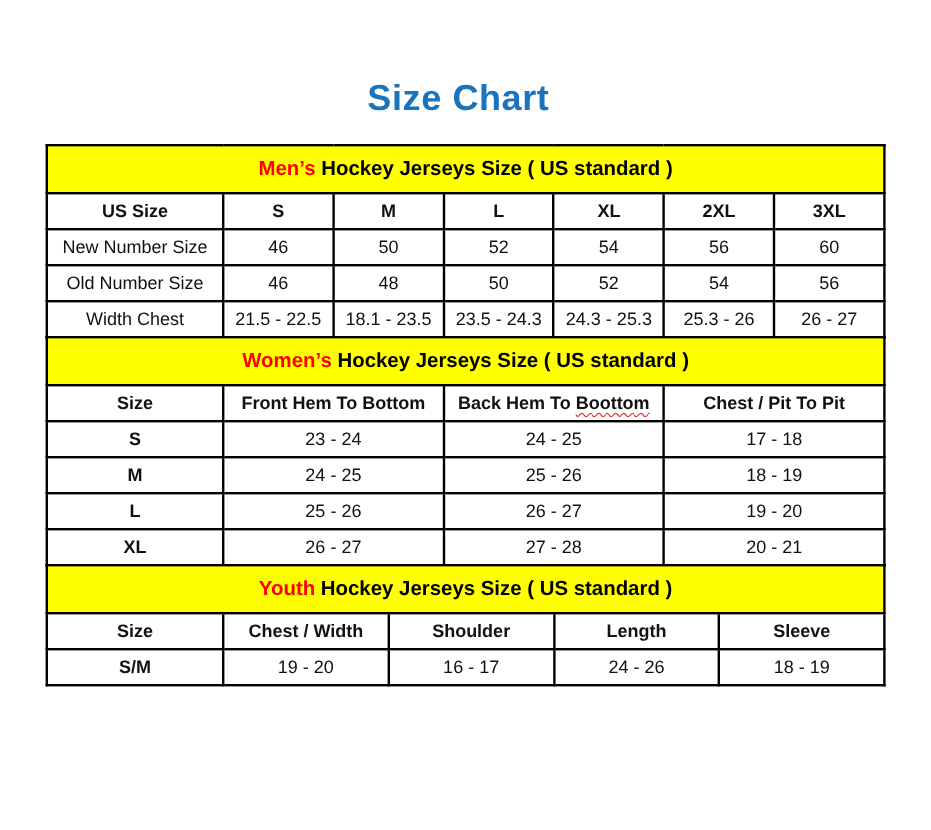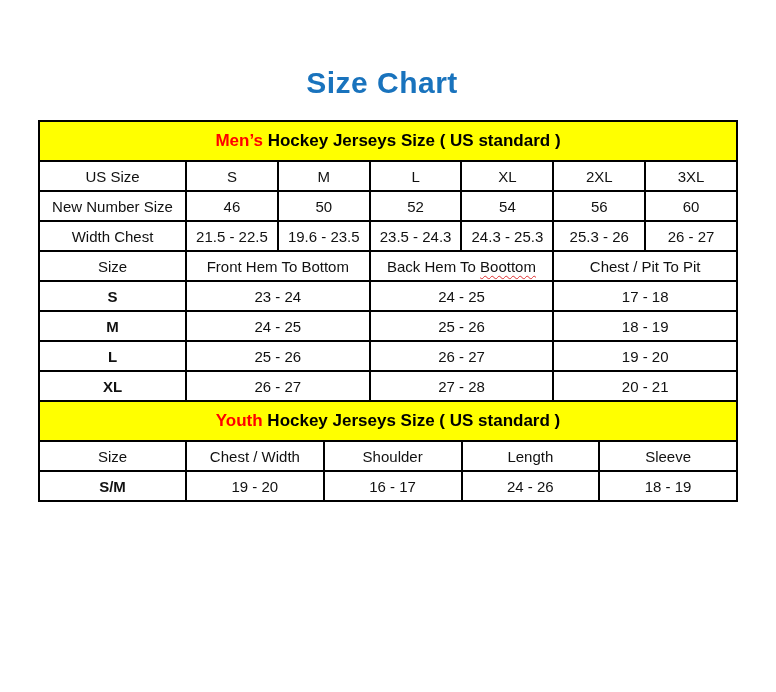--- a/index.html
+++ b/index.html
@@ -36,21 +36,21 @@
   .size-table th, .size-table td {
     border: 2px solid #000000;
     text-align: center;
     vertical-align: middle;
     font-size: 15px;
     padding: 2px 2px;
     height: 24px;
     white-space: nowrap;
     overflow: hidden;
   }
-  .size-table th { font-weight: 400; }
+  .size-table th { font-weight: 700; }
   .size-table td.banner {
     background: #ffff00;
     font-weight: 700;
     font-size: 17px;
     height: 34px;
     color: #000000;
   }
   .banner .hl { color: #ff0000; }
   td.row-label-bold { font-weight: 700; }
   .wavy {
@@ -97,39 +97,53 @@
     <tr>
       <td>New Number Size</td>
       <td>46</td>
       <td>50</td>
       <td>52</td>
       <td>54</td>
       <td>56</td>
       <td>60</td>
     </tr>
     <tr>
+      <td>Old Number Size</td>
+      <td>46</td>
+      <td>48</td>
+      <td>50</td>
+      <td>52</td>
+      <td>54</td>
+      <td>56</td>
+    </tr>
+    <tr>
       <td>Width Chest</td>
       <td>21.5 - 22.5</td>
-      <td>19.6 - 23.5</td>
+      <td>18.1 - 23.5</td>
       <td>23.5 - 24.3</td>
       <td>24.3 - 25.3</td>
       <td>25.3 - 26</td>
       <td>26 - 27</td>
     </tr>
   </tbody>
     </table>
 
   <table class="size-table">
     <colgroup>
         <col class="c-label">
         <col>
         <col>
         <col>
       </colgroup>
     <tbody>
+        <tr>
+      <td class="banner" colspan="4">
+        <span class="hl">Women’s</span><span> Hockey Jerseys Size ( US standard )</span>
+      </td>
+    </tr>
     <tr>
       <th>Size</th>
       <th>Front Hem To Bottom</th>
       <th><span>Back Hem To </span><span class="wavy">Boottom</span></th>
       <th>Chest / Pit To Pit</th>
     </tr>
     <tr>
       <td class="row-label-bold">S</td>
       <td>23 - 24</td>
       <td>24 - 25</td>

